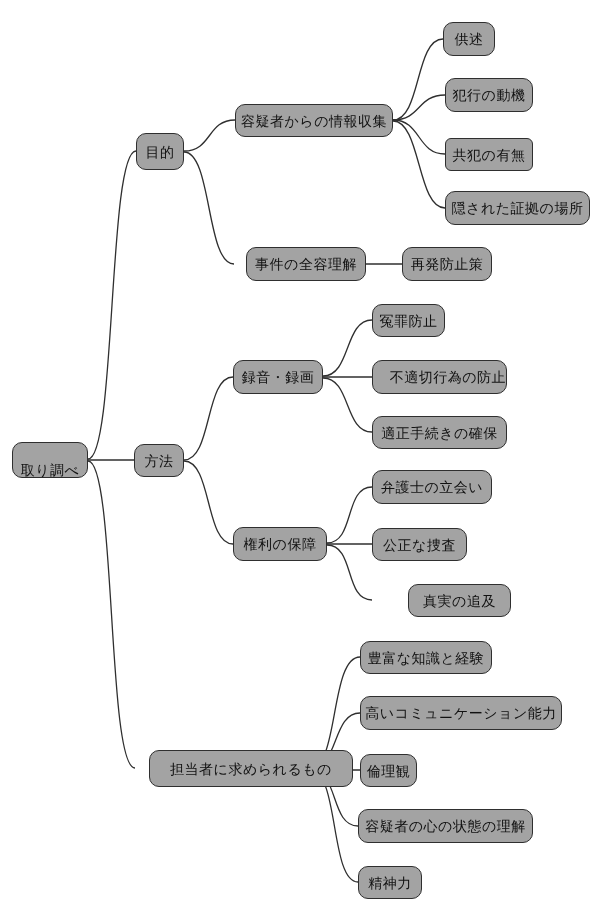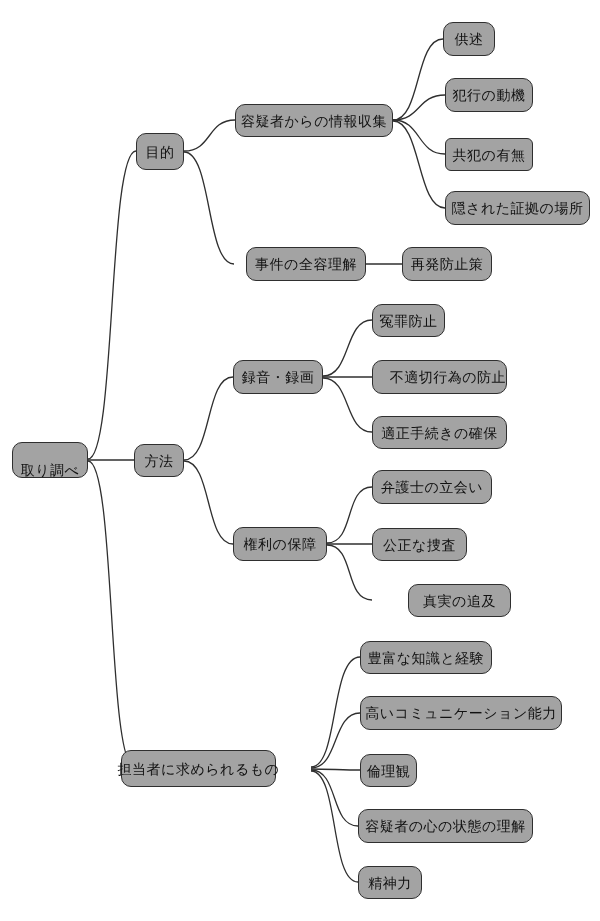--- a/index.html
+++ b/index.html
@@ -39,21 +39,21 @@
     font-size: 14px;
     line-height: 1;
     color: #111111;
     white-space: nowrap;
     letter-spacing: 0.5px;
   }
   
   .n-root            { left: 12px;  top: 442px; width: 76px;  height: 36px; align-items: flex-end; }
   .n-purpose         { left: 136px; top: 133px; width: 48px;  height: 37px; }
   .n-method          { left: 134px; top: 444px; width: 50px;  height: 33px; }
-  .n-requirements    { left: 121px; top: 750px; width: 155px; height: 37px; }
+  .n-requirements    { left: 149px; top: 750px; width: 204px; height: 37px; }
   .n-info            { left: 235px; top: 104px; width: 158px; height: 33px; }
   .n-case            { left: 246px; top: 247px; width: 120px; height: 34px; }
   .n-recording       { left: 233px; top: 360px; width: 90px;  height: 34px; }
   .n-rights          { left: 233px; top: 527px; width: 94px;  height: 34px; }
   .n-statement       { left: 443px; top: 22px;  width: 52px;  height: 34px; }
   .n-motive          { left: 445px; top: 78px;  width: 88px;  height: 34px; }
   .n-accomplices     { left: 445px; top: 138px; width: 88px;  height: 33px; border-radius: 6px; }
   .n-evidence        { left: 445px; top: 191px; width: 145px; height: 34px; }
   .n-prevention      { left: 402px; top: 247px; width: 90px;  height: 34px; }
   .n-false-charge    { left: 372px; top: 304px; width: 73px;  height: 33px; }

